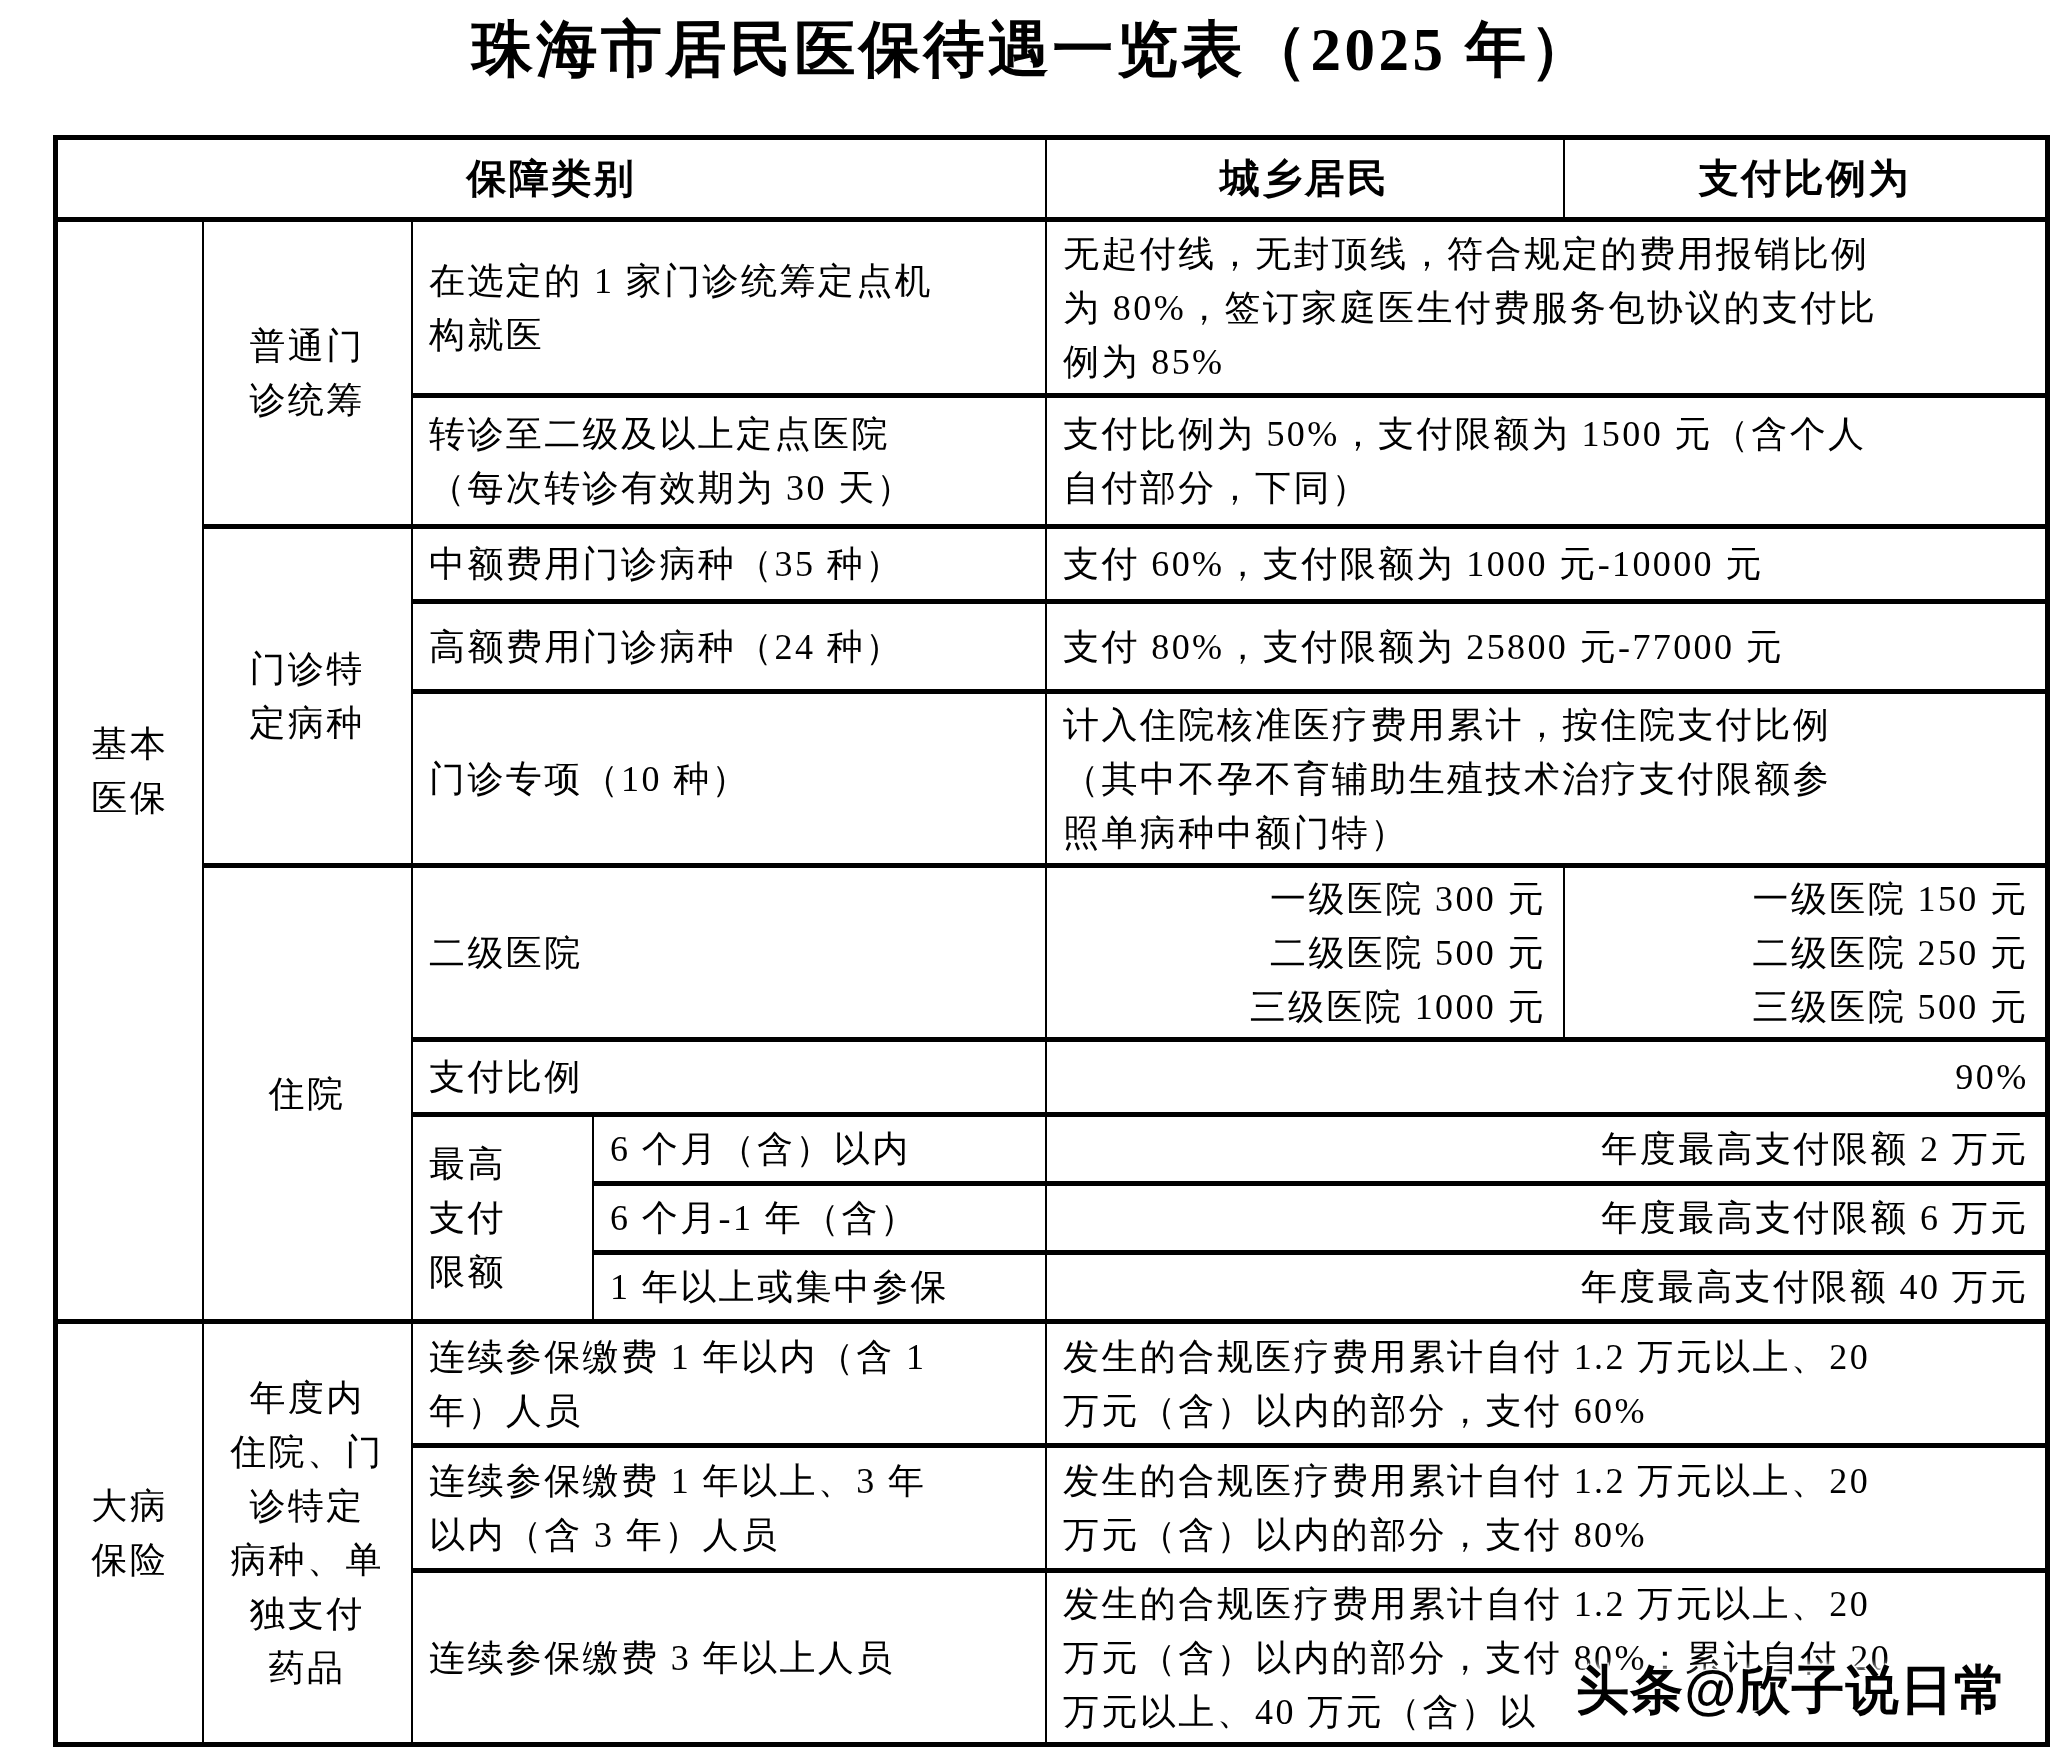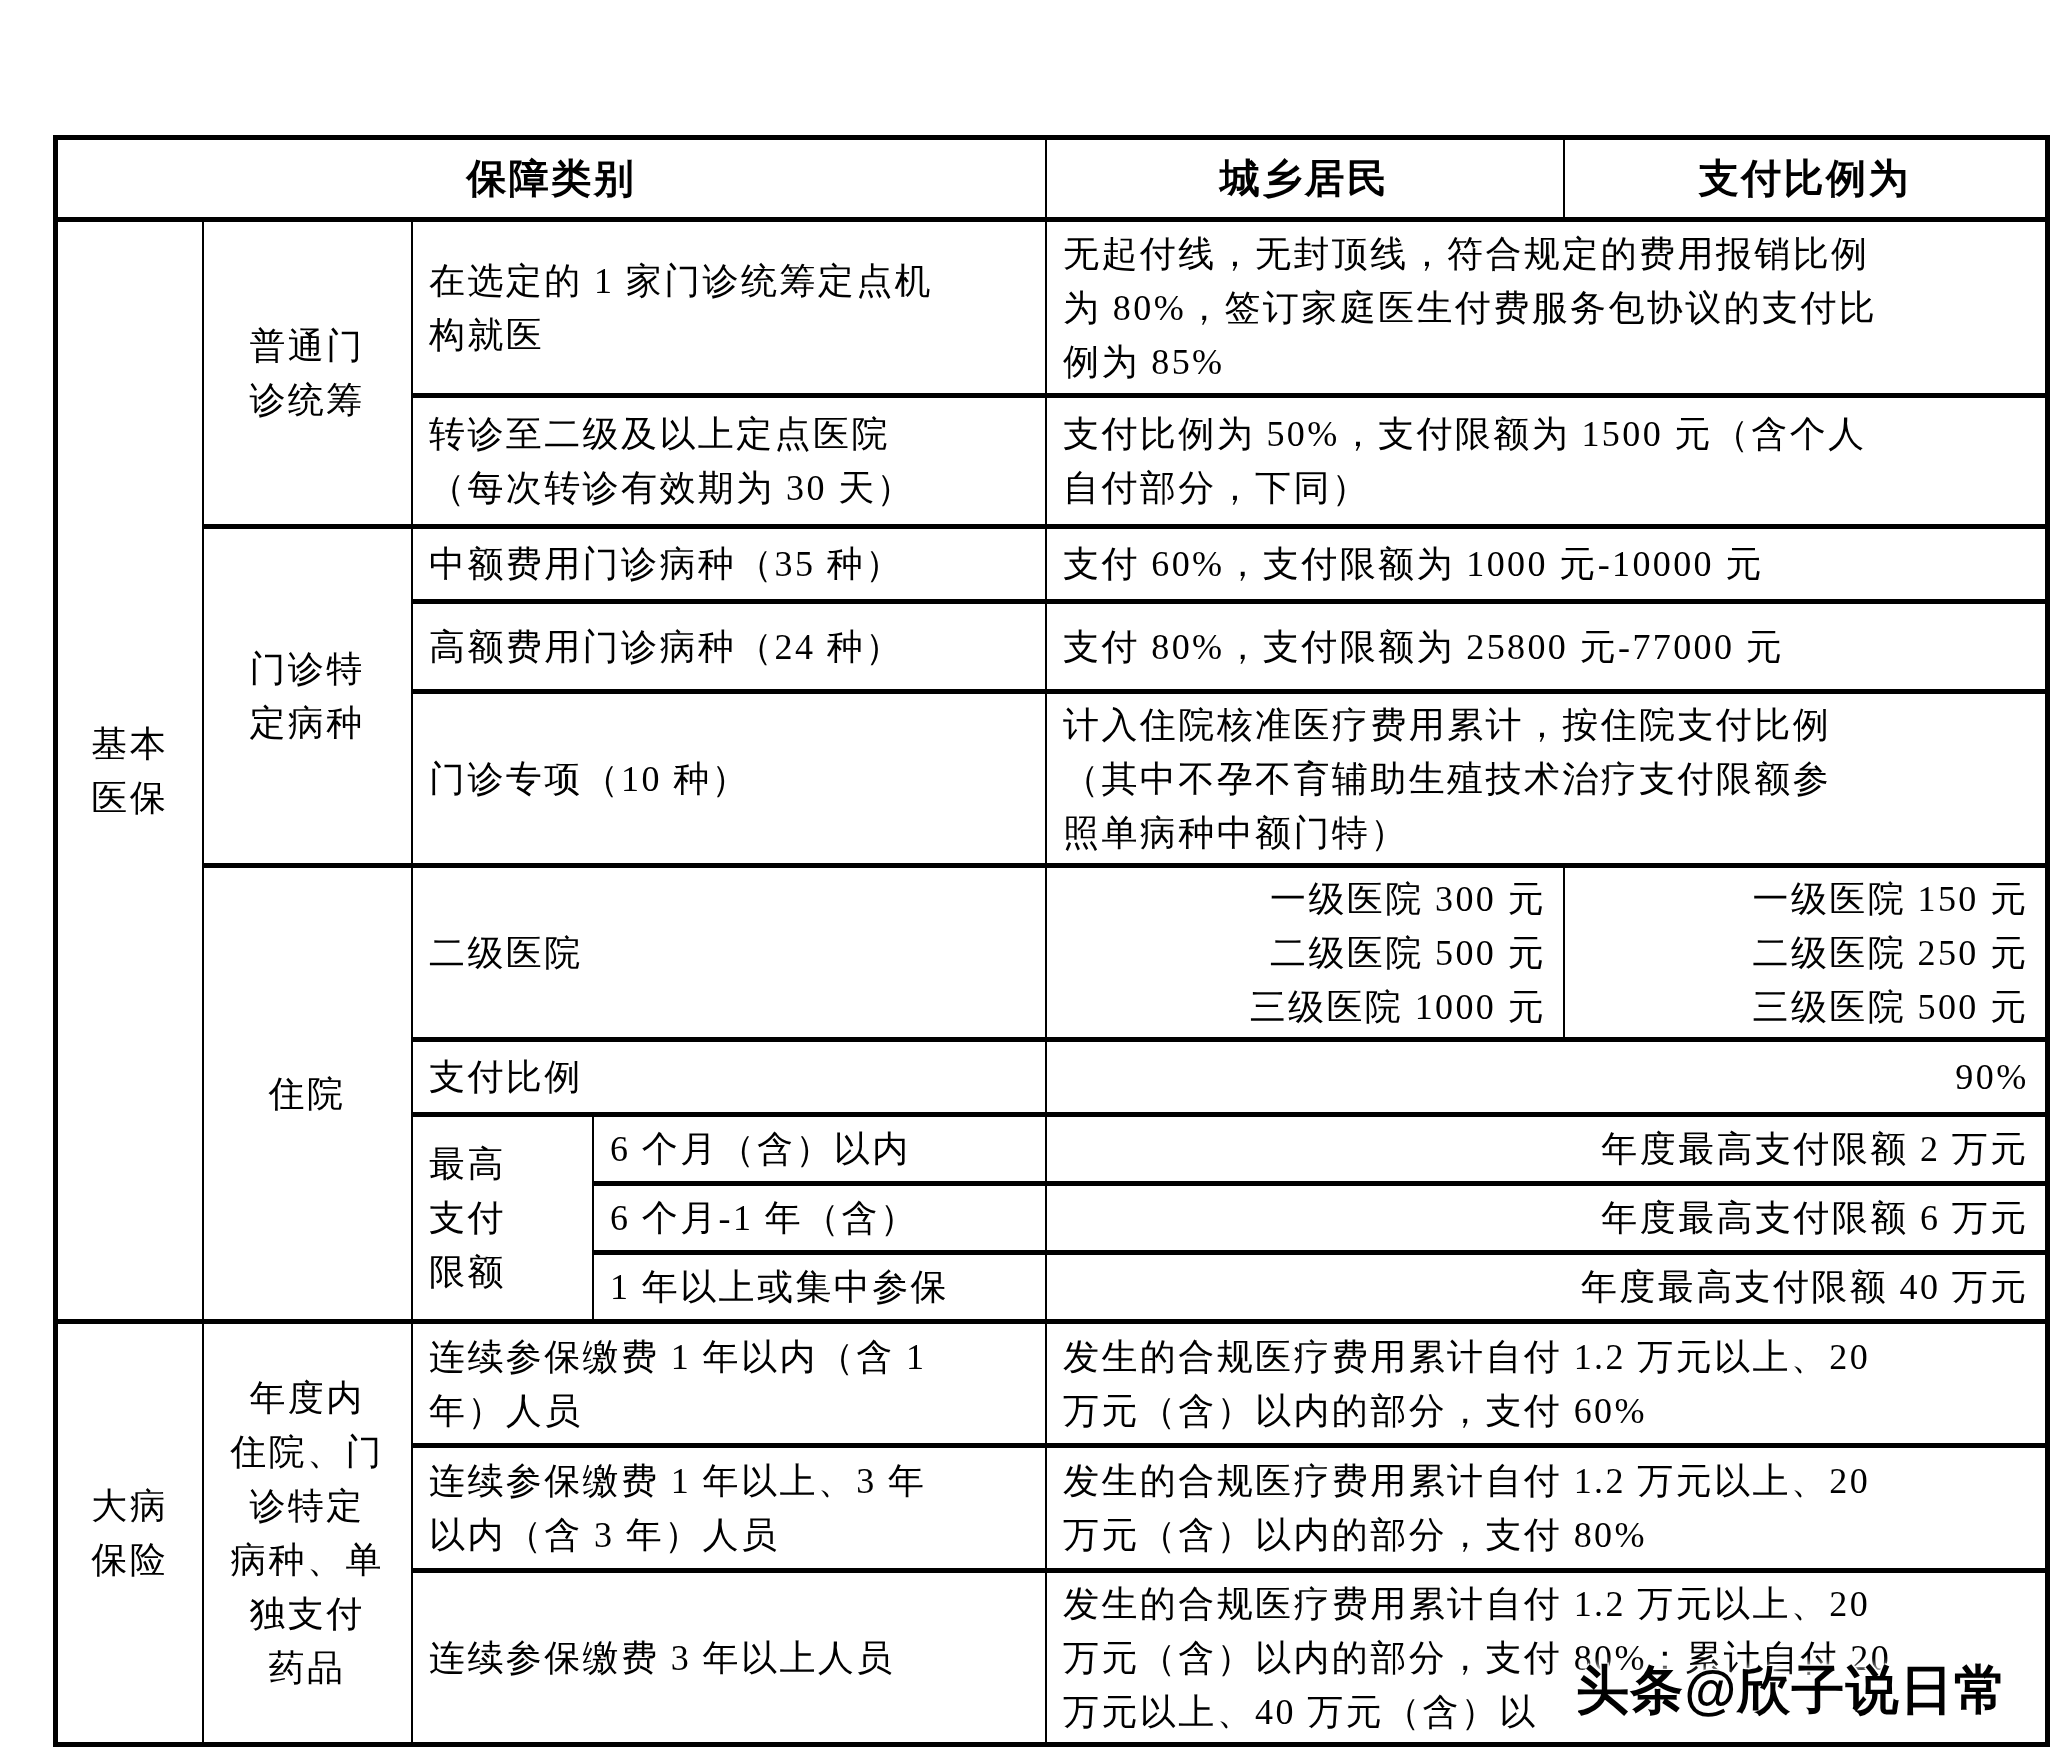--- a/index.html
+++ b/index.html
@@ -54,20 +54,21 @@
       1.2px -1.2px 0 #fff,-1.2px 1.2px 0 #fff;
     white-space:nowrap;
     z-index:5;
   }
 </style>
 </head>
 <body>
 
 <div class="page">
 
+  <div class="title">珠海市居民医保待遇一览表（2025 年）</div>
 
   <table class="benefits">
     <colgroup>
       <col style="width:147px">
       <col style="width:209px">
       <col style="width:181px">
       <col style="width:453px">
       <col style="width:518px">
       <col style="width:484px">
     </colgroup>

